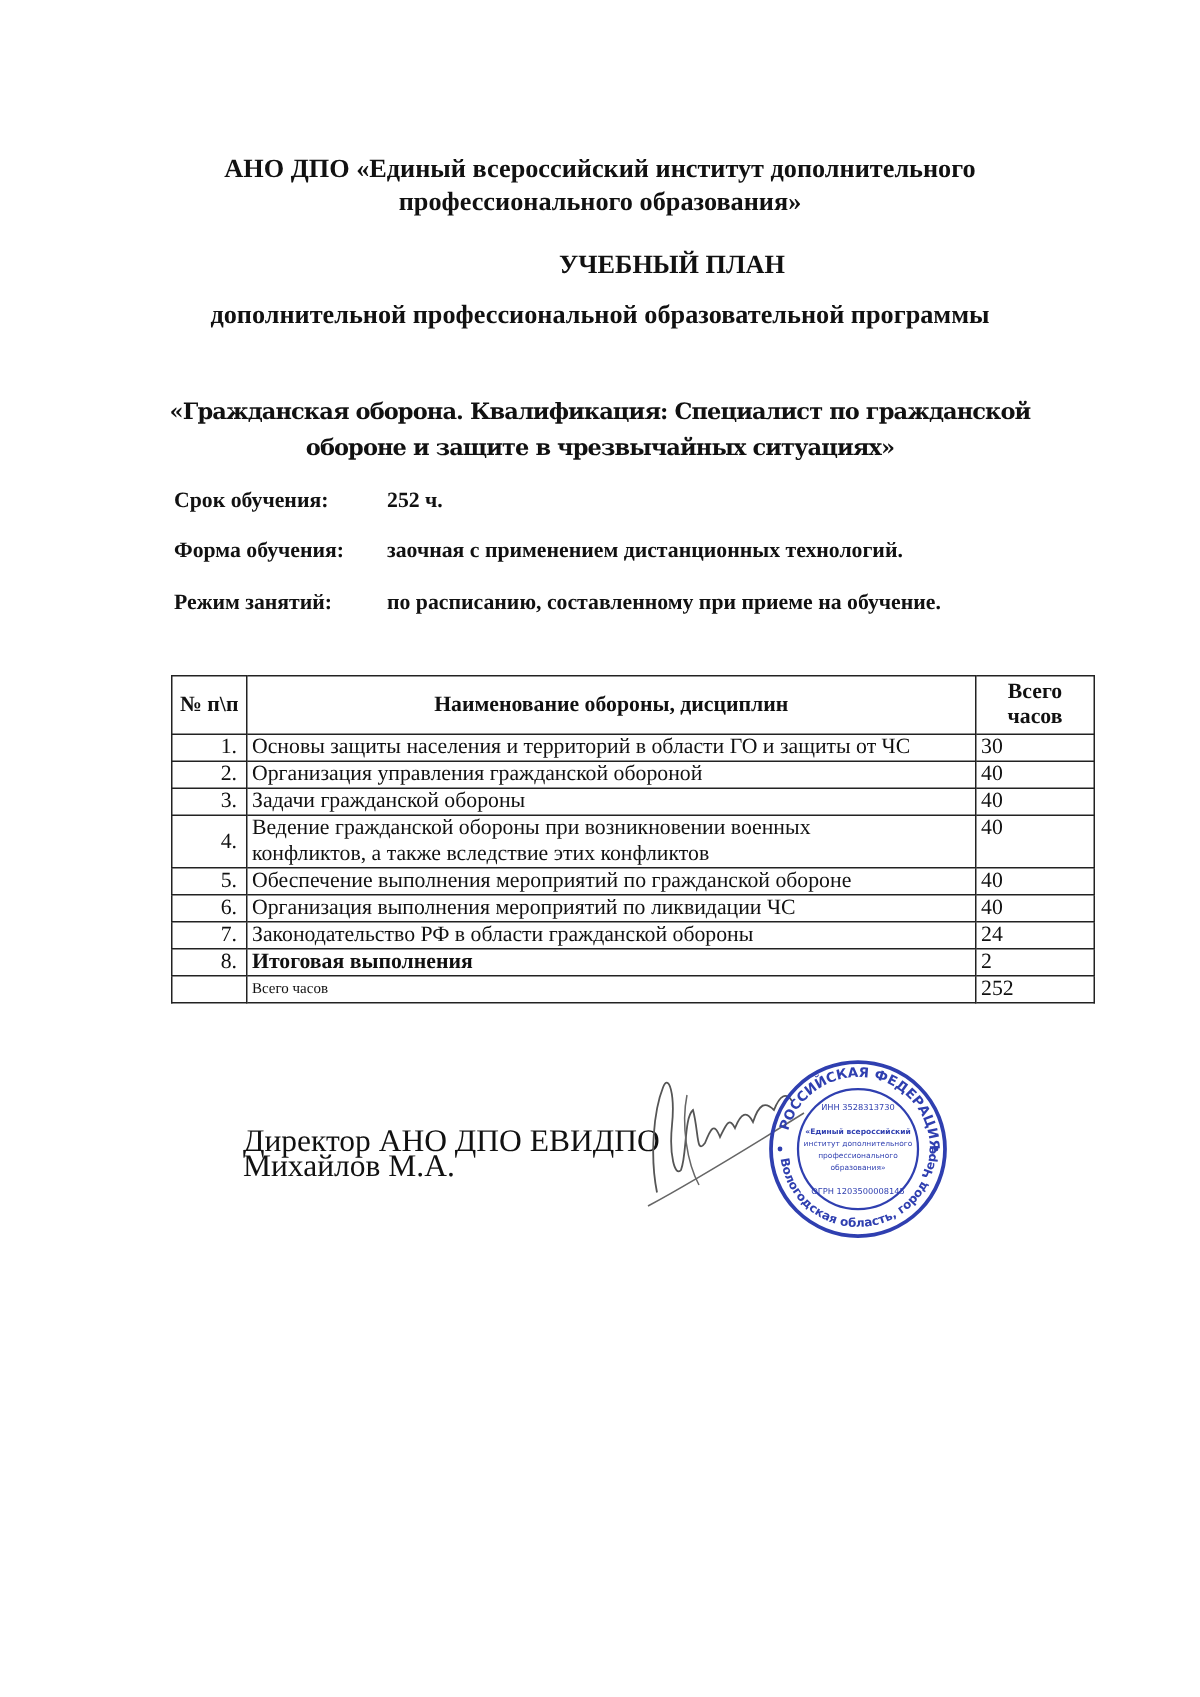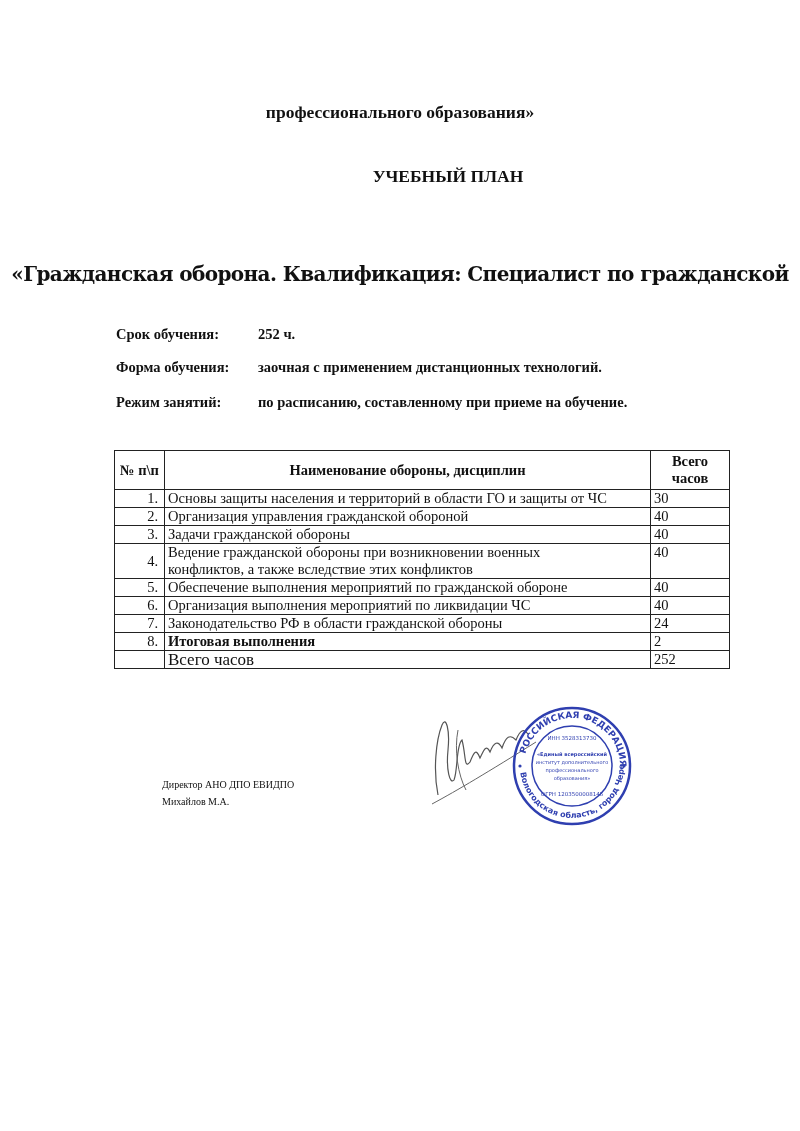--- a/index.html
+++ b/index.html
@@ -2,47 +2,50 @@
 <html><head>
 <meta charset="utf-8">
 <style>
   html, body { margin:0; padding:0; background:#fff; }
   body { width:800px; height:1131px; position:relative; overflow:hidden; color:#111;
          font-family:"Liberation Serif", serif; }
   .center { position:absolute; left:0; width:800px; text-align:center; font-weight:bold; }
   #org { top:101px; font-size:17.5px; line-height:22px; }
   #doc-title { top:166px; font-size:17.5px;padding-left:48px; }
   #doc-sub { top:198px; font-size:17.5px; line-height:22px; }
-  #prog { top:262px; font-size:20px; line-height:24px; font-family:"DejaVu Serif", serif; letter-spacing:-0.6px; }
+  #prog { top:262px; font-size:15px; line-height:24px; font-family:"DejaVu Serif", serif; letter-spacing:-0.6px; }
   .meta { position:absolute; left:116px; font-size:14.5px; font-weight:bold; }
   .meta .k { display:inline-block; width:142px; }
   #m1 { top:326px; } #m2 { top:359px; } #m3 { top:394px; }
   table { position:absolute; left:114px; top:450px; width:616px; border-collapse:collapse; font-size:14.5px; }
   td, th { border:1px solid #222; padding:0 3px; line-height:17px; }
   th { font-weight:bold; height:38px; }
   td.n { text-align:right; width:40px; padding-right:6px; }
   td.h { text-align:left; width:72px; vertical-align:top; }
   td.name { text-align:left; }
   tr.r2 td.n { vertical-align:middle; }
   .bold { font-weight:bold; }
-  #sig-text { position:absolute; left:162px; top:752px; font-size:10px; line-height:17px;margin-top:24px; }
+  #sig-text { position:absolute; left:162px; top:752px; font-size:21px; line-height:17px; }
   #signature { position:absolute; left:428px; top:700px; }
   #stamp { position:absolute; left:510px; top:704px; }
 </style>
 </head>
 <body>
 
 <div id="org" class="center">
+  <div>АНО ДПО «Единый всероссийский институт дополнительного</div>
   <div>профессионального образования»</div>
 </div>
 <div id="doc-title" class="center">УЧЕБНЫЙ ПЛАН</div>
 <div id="doc-sub" class="center">
+  <div>дополнительной профессиональной образовательной программы</div>
 </div>
 <div id="prog" class="center">
   <div>«Гражданская оборона. Квалификация: Специалист по гражданской</div>
+  <div>обороне и защите в чрезвычайных ситуациях»</div>
 </div>
 
 <div id="m1" class="meta">
   <span class="k">Срок обучения:</span><span>252 ч.</span>
 </div>
 <div id="m2" class="meta">
   <span class="k">Форма обучения:</span><span>заочная с применением дистанционных технологий.</span>
 </div>
 <div id="m3" class="meta">
   <span class="k">Режим занятий:</span><span>по расписанию, составленному при приеме на обучение.</span>
@@ -93,21 +96,21 @@
     <td class="name">Законодательство РФ в области гражданской обороны</td>
     <td class="h">24</td>
   </tr>
   <tr>
     <td class="n">8.</td>
     <td class="name bold">Итоговая выполнения</td>
     <td class="h">2</td>
   </tr>
   <tr>
     <td class="n"></td>
-    <td class="name" style="font-size:17px">Всего часов</td>
+    <td class="name" style="font-size:10px">Всего часов</td>
     <td class="h">252</td>
   </tr>
 </tbody>
   </table>
 
 <div id="sig-text">
   <div>Директор АНО ДПО ЕВИДПО</div>
   <div>Михайлов М.А.</div>
 </div>
 

